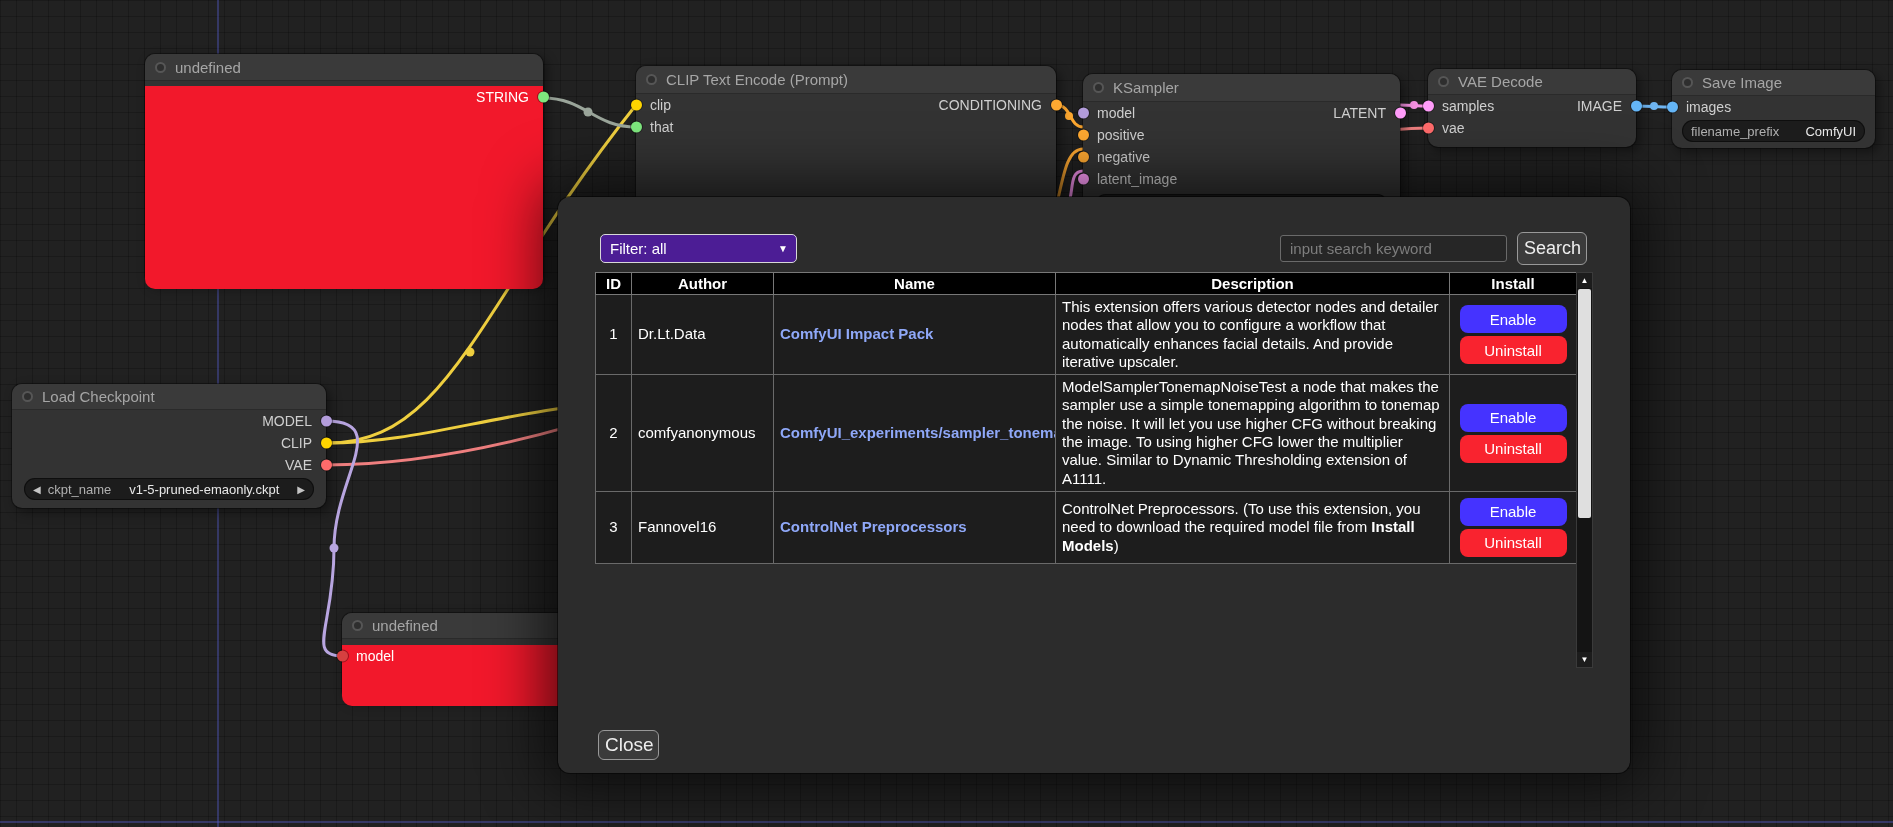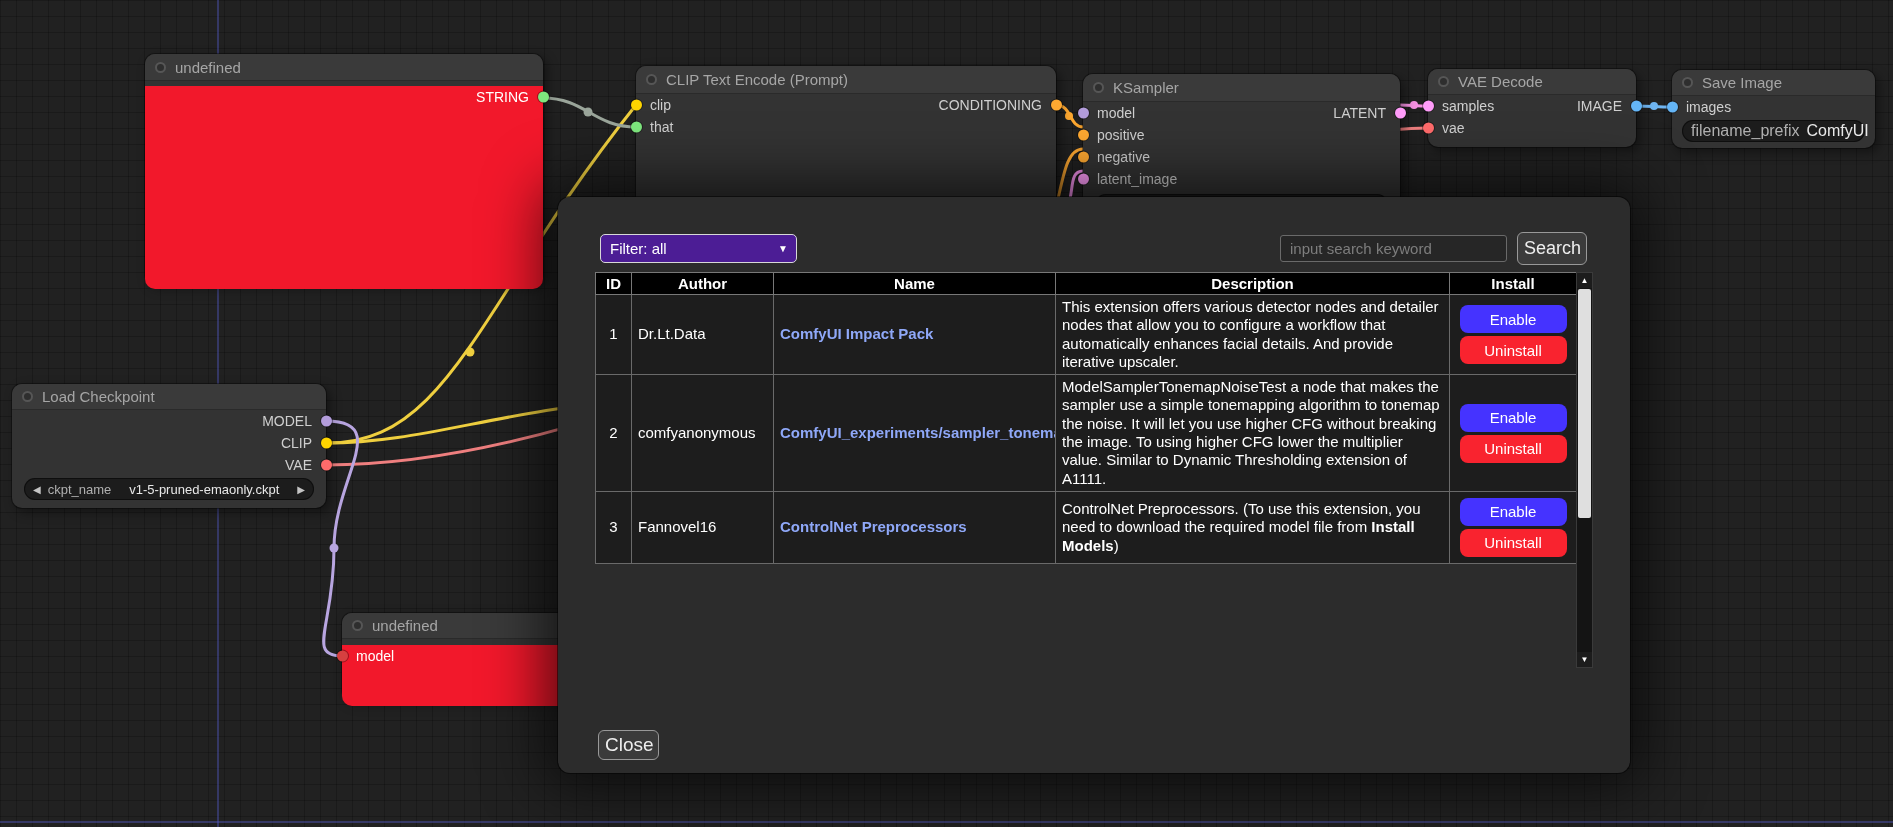--- a/index.html
+++ b/index.html
@@ -216,21 +216,21 @@
 <div class="node" style="left:1672px;top:70px;width:203px;height:78px;">
   <div class="node-header" style="height:26px;">
     <span class="hdr-dot"></span>
     <span>Save Image</span>
   </div>
   <div class="node-body">
     <div class="row">
       <span class="pin in" style="background:#64b5f6;"></span>
       <span>images</span>
     </div>
-    <div class="widget" style="margin:2px 10px;font-size:16px;">
+    <div class="widget" style="margin:2px 10px;font-size:13px;">
       <span>filename_prefix</span>
       <span class="w-val">ComfyUI</span>
     </div>
   </div>
 </div>
 
 <div class="node" style="left:12px;top:384px;width:314px;height:124px;">
   <div class="node-header" style="height:26px;">
     <span class="hdr-dot"></span>
     <span>Load Checkpoint</span>

